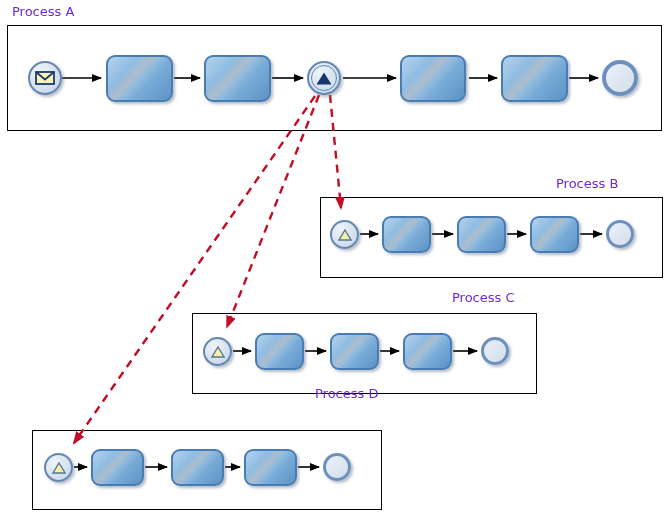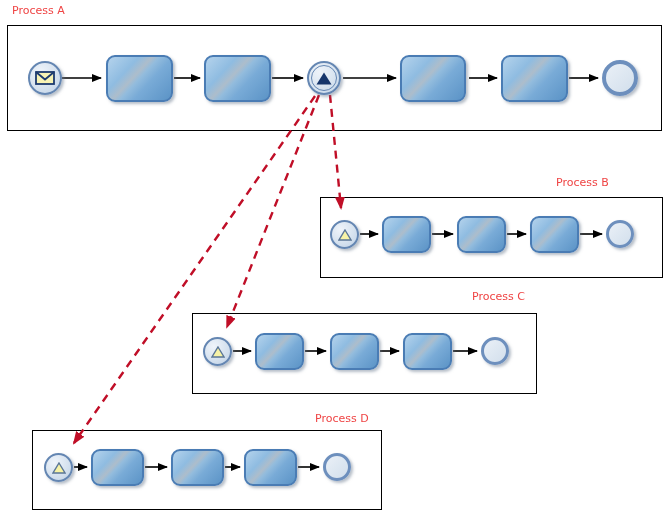--- a/index.html
+++ b/index.html
@@ -2,21 +2,21 @@
 <html><head>
 <meta charset="utf-8">
 <style>
   html,body{margin:0;padding:0;background:#ffffff;}
   *{box-sizing:border-box;}
   .canvas{
     position:relative;width:668px;height:513px;background:#ffffff;overflow:hidden;
     font-family:"DejaVu Sans","Liberation Sans",sans-serif;
   }
   .proc-label{
-    position:absolute;font-size:11px;color:#ef4444;white-space:nowrap;z-index:3;
+    position:absolute;font-size:13px;color:#6d28d9;white-space:nowrap;z-index:3;
   }
   .container{
     position:absolute;border:1px solid #000;background:#ffffff;z-index:1;
   }
   .overlay{position:absolute;left:0;top:0;z-index:2;}
   .task{
     position:absolute;z-index:3;
     border:2px solid #4a7cb4;border-radius:9px;
     background:linear-gradient(133deg,#b5d3ec 0%,#8fbce1 30%,#adbdcb 43%,#93bcdd 50%,#79abd7 63%,#5b93c6 100%);
     box-shadow:2px 2px 3px rgba(110,125,145,0.5);
@@ -93,22 +93,22 @@
     <line x1="225" y1="467" x2="240" y2="467" stroke="#000" stroke-width="1.6" marker-end="url(#arrB)"></line>
     <line x1="298" y1="467" x2="319" y2="467" stroke="#000" stroke-width="1.6" marker-end="url(#arrB)"></line>
 
     <line x1="330" y1="95" x2="341" y2="208" stroke="#c00e27" stroke-width="2.4" stroke-dasharray="8 6" marker-end="url(#arrR)"></line>
     <line x1="319" y1="95" x2="227" y2="327" stroke="#c00e27" stroke-width="2.4" stroke-dasharray="8 6" marker-end="url(#arrR)"></line>
     <line x1="315" y1="96" x2="74" y2="443" stroke="#c00e27" stroke-width="2.4" stroke-dasharray="8 6" marker-end="url(#arrR)"></line>
   </svg>
 
   <div class="proc-label" style="left:12px;top:4px">Process A</div>
   <div class="proc-label" style="left:556px;top:176px">Process B</div>
-  <div class="proc-label" style="left:472px;top:290px">Process C</div>
-  <div class="proc-label" style="left:315px;top:412px">Process D</div>
+  <div class="proc-label" style="left:452px;top:290px">Process C</div>
+  <div class="proc-label" style="left:315px;top:386px">Process D</div>
 
   <div class="event start" style="left:28px;top:61px;width:34px;height:34px">
     <svg width="20" height="14" viewBox="0 0 20 14">
       <rect x="1" y="1" width="18" height="12" fill="#f8f3b4" stroke="#1c3a6e" stroke-width="1.8"></rect>
       <path d="M1,1 L10,8.5 L19,1" fill="none" stroke="#1c3a6e" stroke-width="1.8"></path>
     </svg>
   </div>
 
   <div class="task" style="left:106px;top:55px;width:67px;height:47px"></div>
   <div class="task" style="left:204px;top:55px;width:67px;height:47px"></div>

